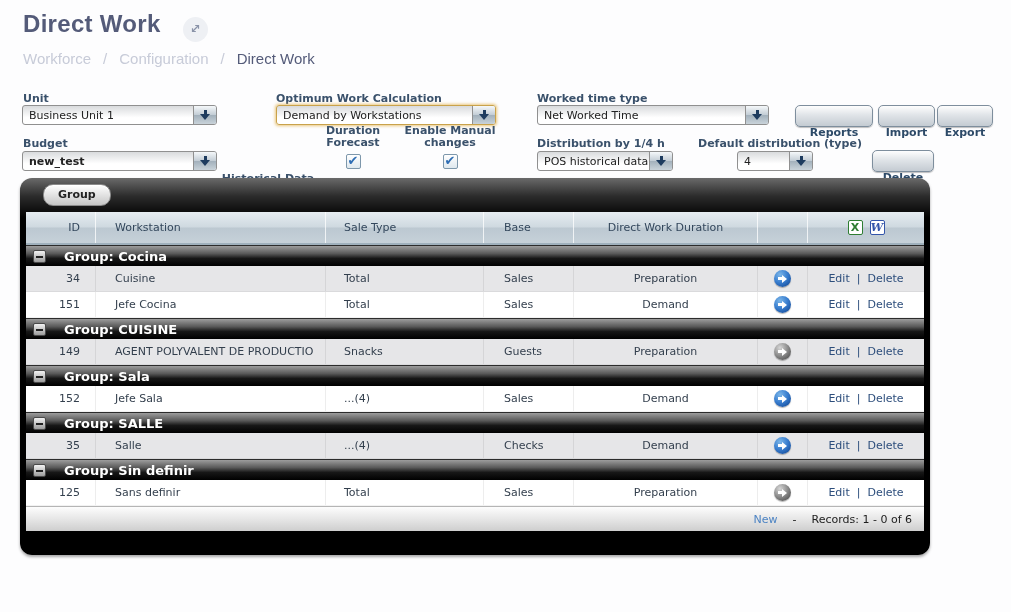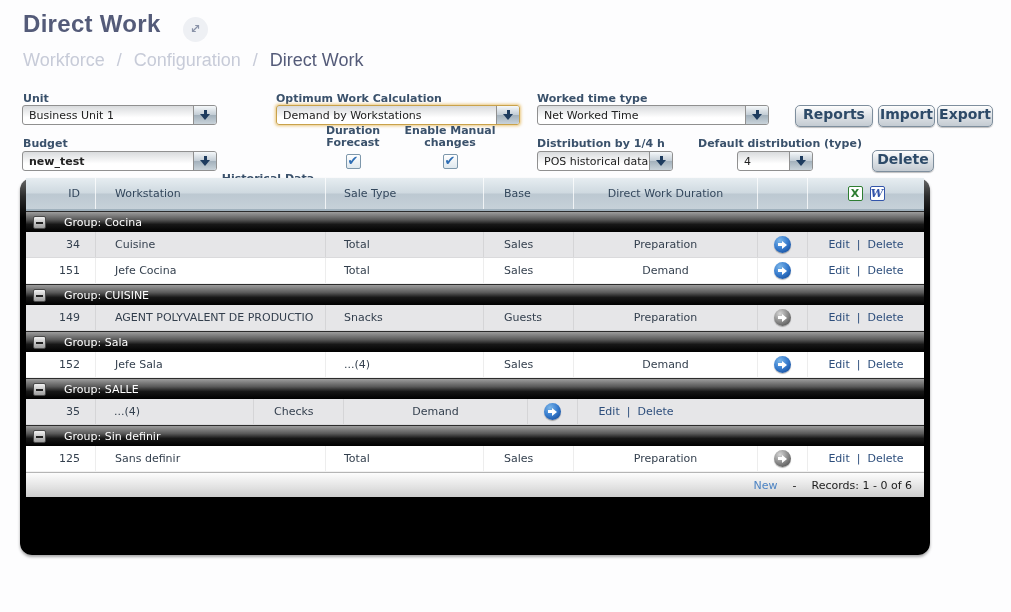--- a/index.html
+++ b/index.html
@@ -5,21 +5,21 @@
   * { margin:0; padding:0; box-sizing:border-box; }
   html,body { width:1011px; height:612px; background:#fdfdfe; }
   .page { position:relative; width:1011px; height:612px; font-family:"DejaVu Sans","Liberation Sans",sans-serif; overflow:hidden; }
 
   
   .title { position:absolute; left:23px; top:10px; font-family:"Liberation Sans",sans-serif;
            font-size:24px; font-weight:bold; color:#545b79; letter-spacing:0.3px; }
   .title-expand { position:absolute; left:183px; top:17px; width:25px; height:25px; border-radius:50%;
                   background:#eef0f4; display:flex; align-items:center; justify-content:center; cursor:pointer; }
   .breadcrumb { position:absolute; left:23px; top:50px; font-family:"Liberation Sans",sans-serif;
-                font-size:18px; color:#c7cbd8; display:flex; gap:12px; }
+                font-size:15px; color:#c7cbd8; display:flex; gap:12px; }
   .breadcrumb .crumb { color:#c7cbd8; cursor:pointer; }
   .breadcrumb .crumb.active { color:#545b79; }
   .breadcrumb .sep { color:#c7cbd8; }
 
   
   .flabel { position:absolute; font-size:11px; font-weight:bold; color:#3a516b; white-space:nowrap; }
 
   
   .dd { position:absolute; height:20px; border:1px solid #909090; border-radius:3px;
         background:linear-gradient(#d9dbdd,#ffffff 65%); display:flex; overflow:hidden; cursor:pointer; }
@@ -29,21 +29,21 @@
             background:linear-gradient(#f5f8fa,#c4ced6 48%,#a3b1bc 52%,#c9d3da);
             display:flex; align-items:center; justify-content:center; }
   .dd-arrow { position:relative; width:11px; height:10px; }
   .dd-arrow::before { content:""; position:absolute; left:4px; top:0; width:3px; height:4px; background:#1e3c5f; }
   .dd-arrow::after  { content:""; position:absolute; left:0; top:4px; width:0; height:0;
                       border-left:5.5px solid transparent; border-right:5.5px solid transparent; border-top:6px solid #1e3c5f; }
 
   
   .btn { position:absolute; height:22px; border:1px solid #7e8e9d; border-radius:5px;
          background:linear-gradient(#fefefe,#e0e4e8 45%,#c4cbd2);
-         font-size:14px; font-weight:bold; color:#2d4a68; text-align:center; padding-top:0;
+         font-size:11px; font-weight:bold; color:#2d4a68; text-align:center; padding-top:20px;
          box-shadow:0 1px 1px rgba(0,0,0,0.25); cursor:pointer; }
 
   
   .cbgroup { position:absolute; width:100px; text-align:center; }
   .cbgroup .cblabel { font-size:11px; font-weight:bold; color:#3a516b; line-height:12px; }
   .cbbox { width:15px; height:15px; margin:5px auto 0; border:1px solid #7d97ab; border-radius:2px;
            background:linear-gradient(#ffffff,#dfe8ee); position:relative; cursor:pointer; }
   .cbbox.checked::after { content:"✔"; position:absolute; left:1px; top:-2px; font-size:13px; color:#2e6db4; }
 
   
@@ -65,21 +65,21 @@
   .cell-id { width:70px; justify-content:flex-end; padding-right:15px; text-align:right; }
   .cell-ws { width:230px; padding-left:19px; }
   .cell-st { width:158px; padding-left:18px; }
   .cell-base { width:90px; padding-left:20px; }
   .cell-dur { width:184px; justify-content:center; text-align:center; }
   .cell-arr { width:50px; justify-content:center; }
   .cell-act { width:116px; justify-content:center; gap:7px; }
 
   .groupbar { display:flex; align-items:center; height:21px; padding-left:7px;
               background:linear-gradient(#9d9d9d,#595959 38%,#171717 62%,#000);
-              border-top:1px solid #2c2c2c; color:#fff; font-size:11px; font-weight:normal; }
+              border-top:1px solid #2c2c2c; color:#fff; font-size:13px; font-weight:bold; }
   .minus-btn { width:13px; height:13px; margin-right:18px; border:1px solid #4a4a4a; border-radius:2px;
                background:linear-gradient(#f2f2f2,#9c9c9c); position:relative; cursor:pointer; flex:0 0 auto; }
   .minus-btn::after { content:""; position:absolute; left:2px; top:5px; width:7px; height:2px; background:#222; }
 
   .trow { display:flex; height:26px; align-items:center; font-size:11px; color:#333f4d;
           border-bottom:1px solid rgba(0,0,0,0.05); }
   .trow .cell { height:100%; display:flex; align-items:center; border-right:1px solid rgba(0,0,0,0.07); }
   .trow .cell:last-child { border-right:none; }
   .trow.shade { background:#e6e6e8; }
   .trow.plain { background:#fff; }
@@ -133,21 +133,21 @@
 
   <div class="flabel" style="left:23px; top:92px;">Unit</div>
   <div class="dd" style="left:22px; top:105px; width:195px;">
     <span class="dd-text">Business Unit 1</span>
     <span class="dd-btn">
         <span class="dd-arrow"></span>
       </span>
   </div>
 
   <div class="flabel" style="left:276px; top:92px;">Optimum Work Calculation</div>
-  <div class="dd focused" style="left:276px; top:105px; width:244px;">
+  <div class="dd focused" style="left:276px; top:105px; width:220px;">
     <span class="dd-text">Demand by Workstations</span>
     <span class="dd-btn">
         <span class="dd-arrow"></span>
       </span>
   </div>
 
   <div class="flabel" style="left:537px; top:92px;">Worked time type</div>
   <div class="dd" style="left:537px; top:105px; width:232px;">
     <span class="dd-text">Net Worked Time</span>
     <span class="dd-btn">
@@ -192,20 +192,23 @@
   <div class="dd" style="left:737px; top:151px; width:76px;">
     <span class="dd-text">4</span>
     <span class="dd-btn">
         <span class="dd-arrow"></span>
       </span>
   </div>
 
   <div class="btn" style="left:872px; top:150px; width:62px;">Delete</div>
 
   <div class="panel">
+    <div class="ptoolbar">
+      <span class="group-pill">Group</span>
+    </div>
     <div class="pinner">
 
       <div class="thead">
         <div class="cell cell-id">ID</div>
         <div class="cell cell-ws">Workstation</div>
         <div class="cell cell-st">Sale Type</div>
         <div class="cell cell-base">Base</div>
         <div class="cell cell-dur">Direct Work Duration</div>
         <div class="cell cell-arr"></div>
         <div class="cell cell-act">
@@ -288,20 +291,21 @@
           <span class="link">Delete</span>
         </div>
       </div>
 
       <div class="groupbar">
         <span class="minus-btn"></span>
         <span>Group: SALLE</span>
       </div>
       <div class="trow shade">
         <div class="cell cell-id">35</div>
+        <div class="cell cell-ws">Salle</div>
         <div class="cell cell-st">...(4)</div>
         <div class="cell cell-base">Checks</div>
         <div class="cell cell-dur">Demand</div>
         <div class="cell cell-arr">
             <span class="arrow-ico" data-variant="blue"></span>
           </div>
         <div class="cell cell-act">
           <span class="link">Edit</span>
           <span class="link-sep">|</span>
           <span class="link">Delete</span>

